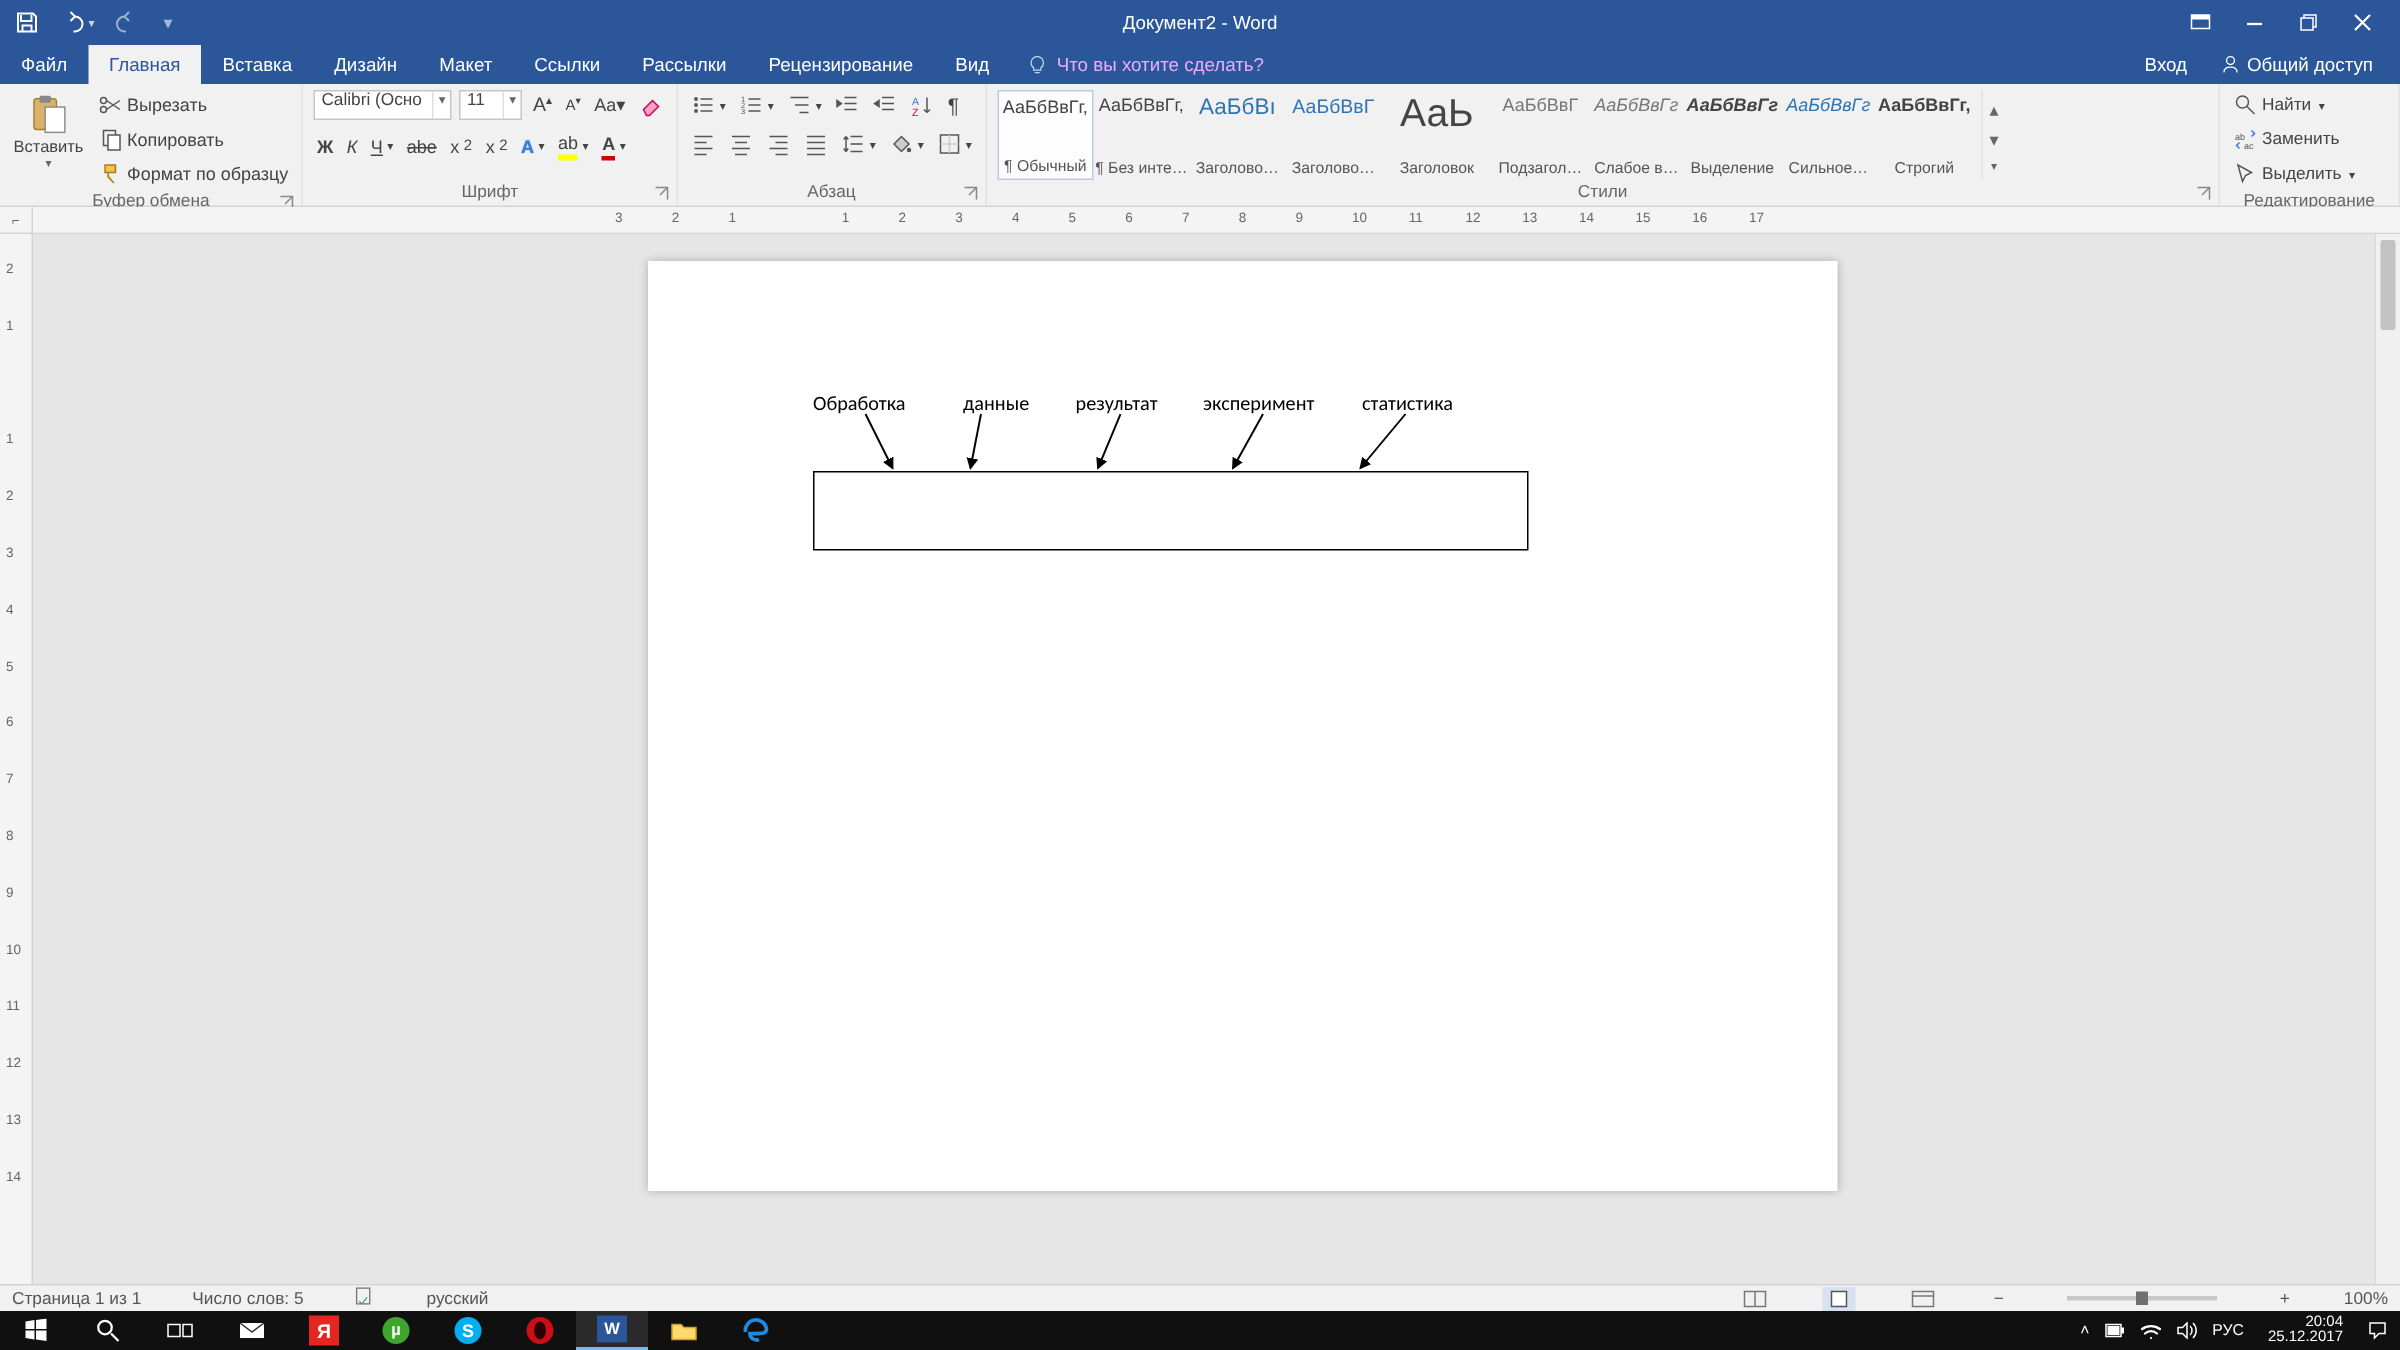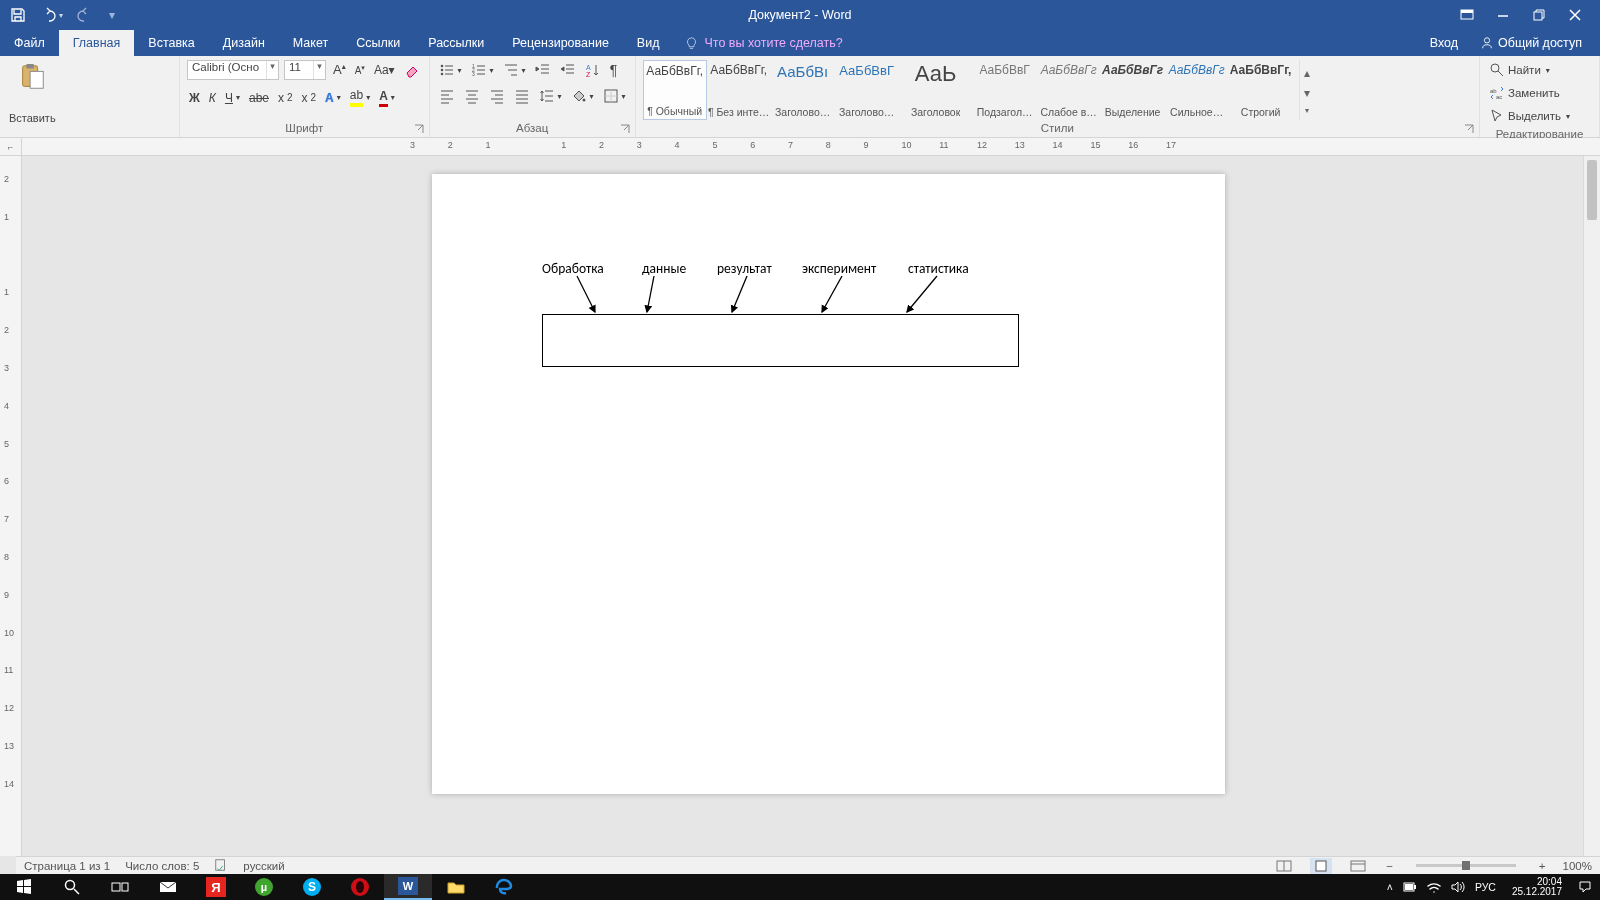--- a/index.html
+++ b/index.html
@@ -29,21 +29,21 @@
 .group { border-right: 1px solid #e1e1e1; display: flex; flex-direction: column; justify-content: space-between; padding: 4px 7px 0 7px; position: relative; }
 .group-body { flex: 1; display: flex; align-items: flex-start; gap: 6px; }
 .group-label { text-align: center; font-size: 11.5px; color: #666; padding: 2px 0 3px; position: relative; }
 .group-label .dialog-launch { position: absolute; right: -2px; bottom: 3px; width: 10px; height: 10px; }
 .col { display: flex; flex-direction: column; gap: 3px; }
 .row { display: flex; align-items: center; gap: 5px; }
 .btn { padding: 2px 2px; display: inline-flex; align-items: center; gap: 3px; cursor: pointer; border-radius: 2px; }
 .ico { width: 16px; height: 16px; display: inline-block; }
 
 
-.paste-btn { display: flex; flex-direction: column; align-items: center; gap: 20px; padding: 2px 2px; cursor:pointer;}
+.paste-btn { display: flex; flex-direction: column; align-items: center; gap: 0; padding: 2px 2px; cursor:pointer;}
 .paste-btn .ico-paste { width: 30px; height: 30px; }
 .paste-btn small { font-size: 11px; }
 
 
 .font-box { border: 1px solid #c5c5c5; background: #fff; height: 20px; display: flex; }
 .font-name { width: 78px; padding: 0 4px; font-size: 11.5px; overflow: hidden; white-space: nowrap; }
 .font-size { width: 28px; padding: 0 4px; font-size: 11.5px; }
 .dd { width: 12px; text-align: center; color: #666; font-size: 9px; border-left: 1px solid #e0e0e0;}
 
 
@@ -71,21 +71,21 @@
 .scroll-v .thumb { position:absolute; top:4px; left:3px; right:3px; height:60px; background:#c2c2c2; border-radius:2px;}
 
 .page { position: absolute; left: 410px; top: 18px; width: 793px; height: 620px; background: #fff; box-shadow: 0 0 6px rgba(0,0,0,.25); }
 
 
 .doc-labels span { position:absolute; font-size: 13.5px; font-family: Calibri, sans-serif; color:#000; }
 .rect { position:absolute; border: 1.5px solid #000; background:#fff; }
 .arrow-svg { position:absolute; overflow:visible; }
 
 
-.status-bar { position:absolute; bottom: 26px; left:0; right:0; height: 18px; background:#f1f1f1; border-top:1px solid #d4d4d4; display:flex; align-items:center; font-size:11.5px; color:#555; padding: 0 8px; gap:15px;margin-left:16px;}
+.status-bar { position:absolute; bottom: 26px; left:0; right:0; height: 18px; background:#f1f1f1; border-top:1px solid #d4d4d4; display:flex; align-items:center; font-size:11.5px; color:#555; padding: 0 8px; gap:34px;}
 .status-bar .spacer { flex:1; }
 .status-bar .view-btn { width:22px; height:16px; display:flex; align-items:center; justify-content:center; cursor:pointer;}
 .status-bar .zoom-track { width:100px; height:3px; background:#c8c8c8; position:relative; margin: 0 6px;}
 .status-bar .zoom-thumb { position:absolute; top:-3px; left:46px; width:8px; height:9px; background:#707070;}
 
 
 .taskbar { position:absolute; bottom:0; left:0; right:0; height:26px; background:#101010; display:flex; align-items:center; }
 .taskbar .tb-btn { width:48px; height:100%; display:flex; align-items:center; justify-content:center; cursor:pointer;}
 .taskbar .tb-btn.active { background:#2a2a2a; border-bottom:2px solid #76b9ed;}
 .taskbar .tray { margin-left:auto; display:flex; align-items:center; gap:10px; color:#fff; font-size:10.5px; padding: 0 8px;}
@@ -179,20 +179,41 @@
     <div class="group-body">
       <div class="paste-btn">
         <svg class="ico-paste" viewBox="0 0 32 32">
           <rect x="6" y="4" width="16" height="22" rx="2" fill="#d9b36b" stroke="#a77b2f"></rect>
             <rect x="10" y="2" width="8" height="5" rx="1" fill="#888"></rect>
             <rect x="14" y="10" width="14" height="18" fill="#fff" stroke="#888"></rect>
         </svg>
         <small>Вставить</small>
         <span style="font-size:8px;color:#666">▾</span>
       </div>
+      <div class="col">
+        <span class="btn">
+            <svg class="ico" viewBox="0 0 16 16">
+              <path d="M3 13a2 2 0 1 0 0-4 2 2 0 0 0 0 4zm0-6a2 2 0 1 0 0-4 2 2 0 0 0 0 4zM5 5l9 6M5 11l9-6" fill="none" stroke="#555"></path>
+            </svg>
+            <span>Вырезать</span>
+          </span>
+        <span class="btn">
+            <svg class="ico" viewBox="0 0 16 16">
+              <rect x="3" y="2" width="8" height="10" fill="none" stroke="#555"></rect>
+              <rect x="6" y="5" width="8" height="10" fill="#fff" stroke="#555"></rect>
+            </svg>
+            <span>Копировать</span>
+          </span>
+        <span class="btn">
+            <svg class="ico" viewBox="0 0 16 16">
+              <path d="M4 2h7v5H4zM6 7v3l4 4" fill="#f5c242" stroke="#a77b2f"></path>
+            </svg>
+            <span>Формат по образцу</span>
+          </span>
+      </div>
     </div>
     <div class="group-label"><span>Буфер обмена</span><svg class="dialog-launch" viewBox="0 0 10 10">
           <path d="M1 1h8v8M4 6l5-5" fill="none" stroke="#888"></path>
         </svg></div>
   </div>
 
   <div class="group" style="min-width:240px">
     <div class="group-body col" style="gap:6px">
       <div class="row">
         <div class="font-box">
@@ -362,21 +383,21 @@
           </div>
         <div class="style-item">
             <span class="prev" style="color:#2e74b5;font-size:15px">АаБбВı</span>
             <span class="nm">Заголово…</span>
           </div>
         <div class="style-item">
             <span class="prev" style="color:#2e74b5;font-size:13px">АаБбВвГ</span>
             <span class="nm">Заголово…</span>
           </div>
         <div class="style-item" style="width:74px">
-            <span class="prev" style="font-size:22px;line-height:.9">АаЬ</span>
+            <span class="prev" style="font-size:26px;line-height:.9">АаЬ</span>
             <span class="nm">Заголовок</span>
           </div>
         <div class="style-item">
             <span class="prev" style="color:#777">АаБбВвГ</span>
             <span class="nm">Подзагол…</span>
           </div>
         <div class="style-item">
             <span class="prev" style="font-style:italic;color:#777">АаБбВвГг</span>
             <span class="nm">Слабое в…</span>
           </div>

